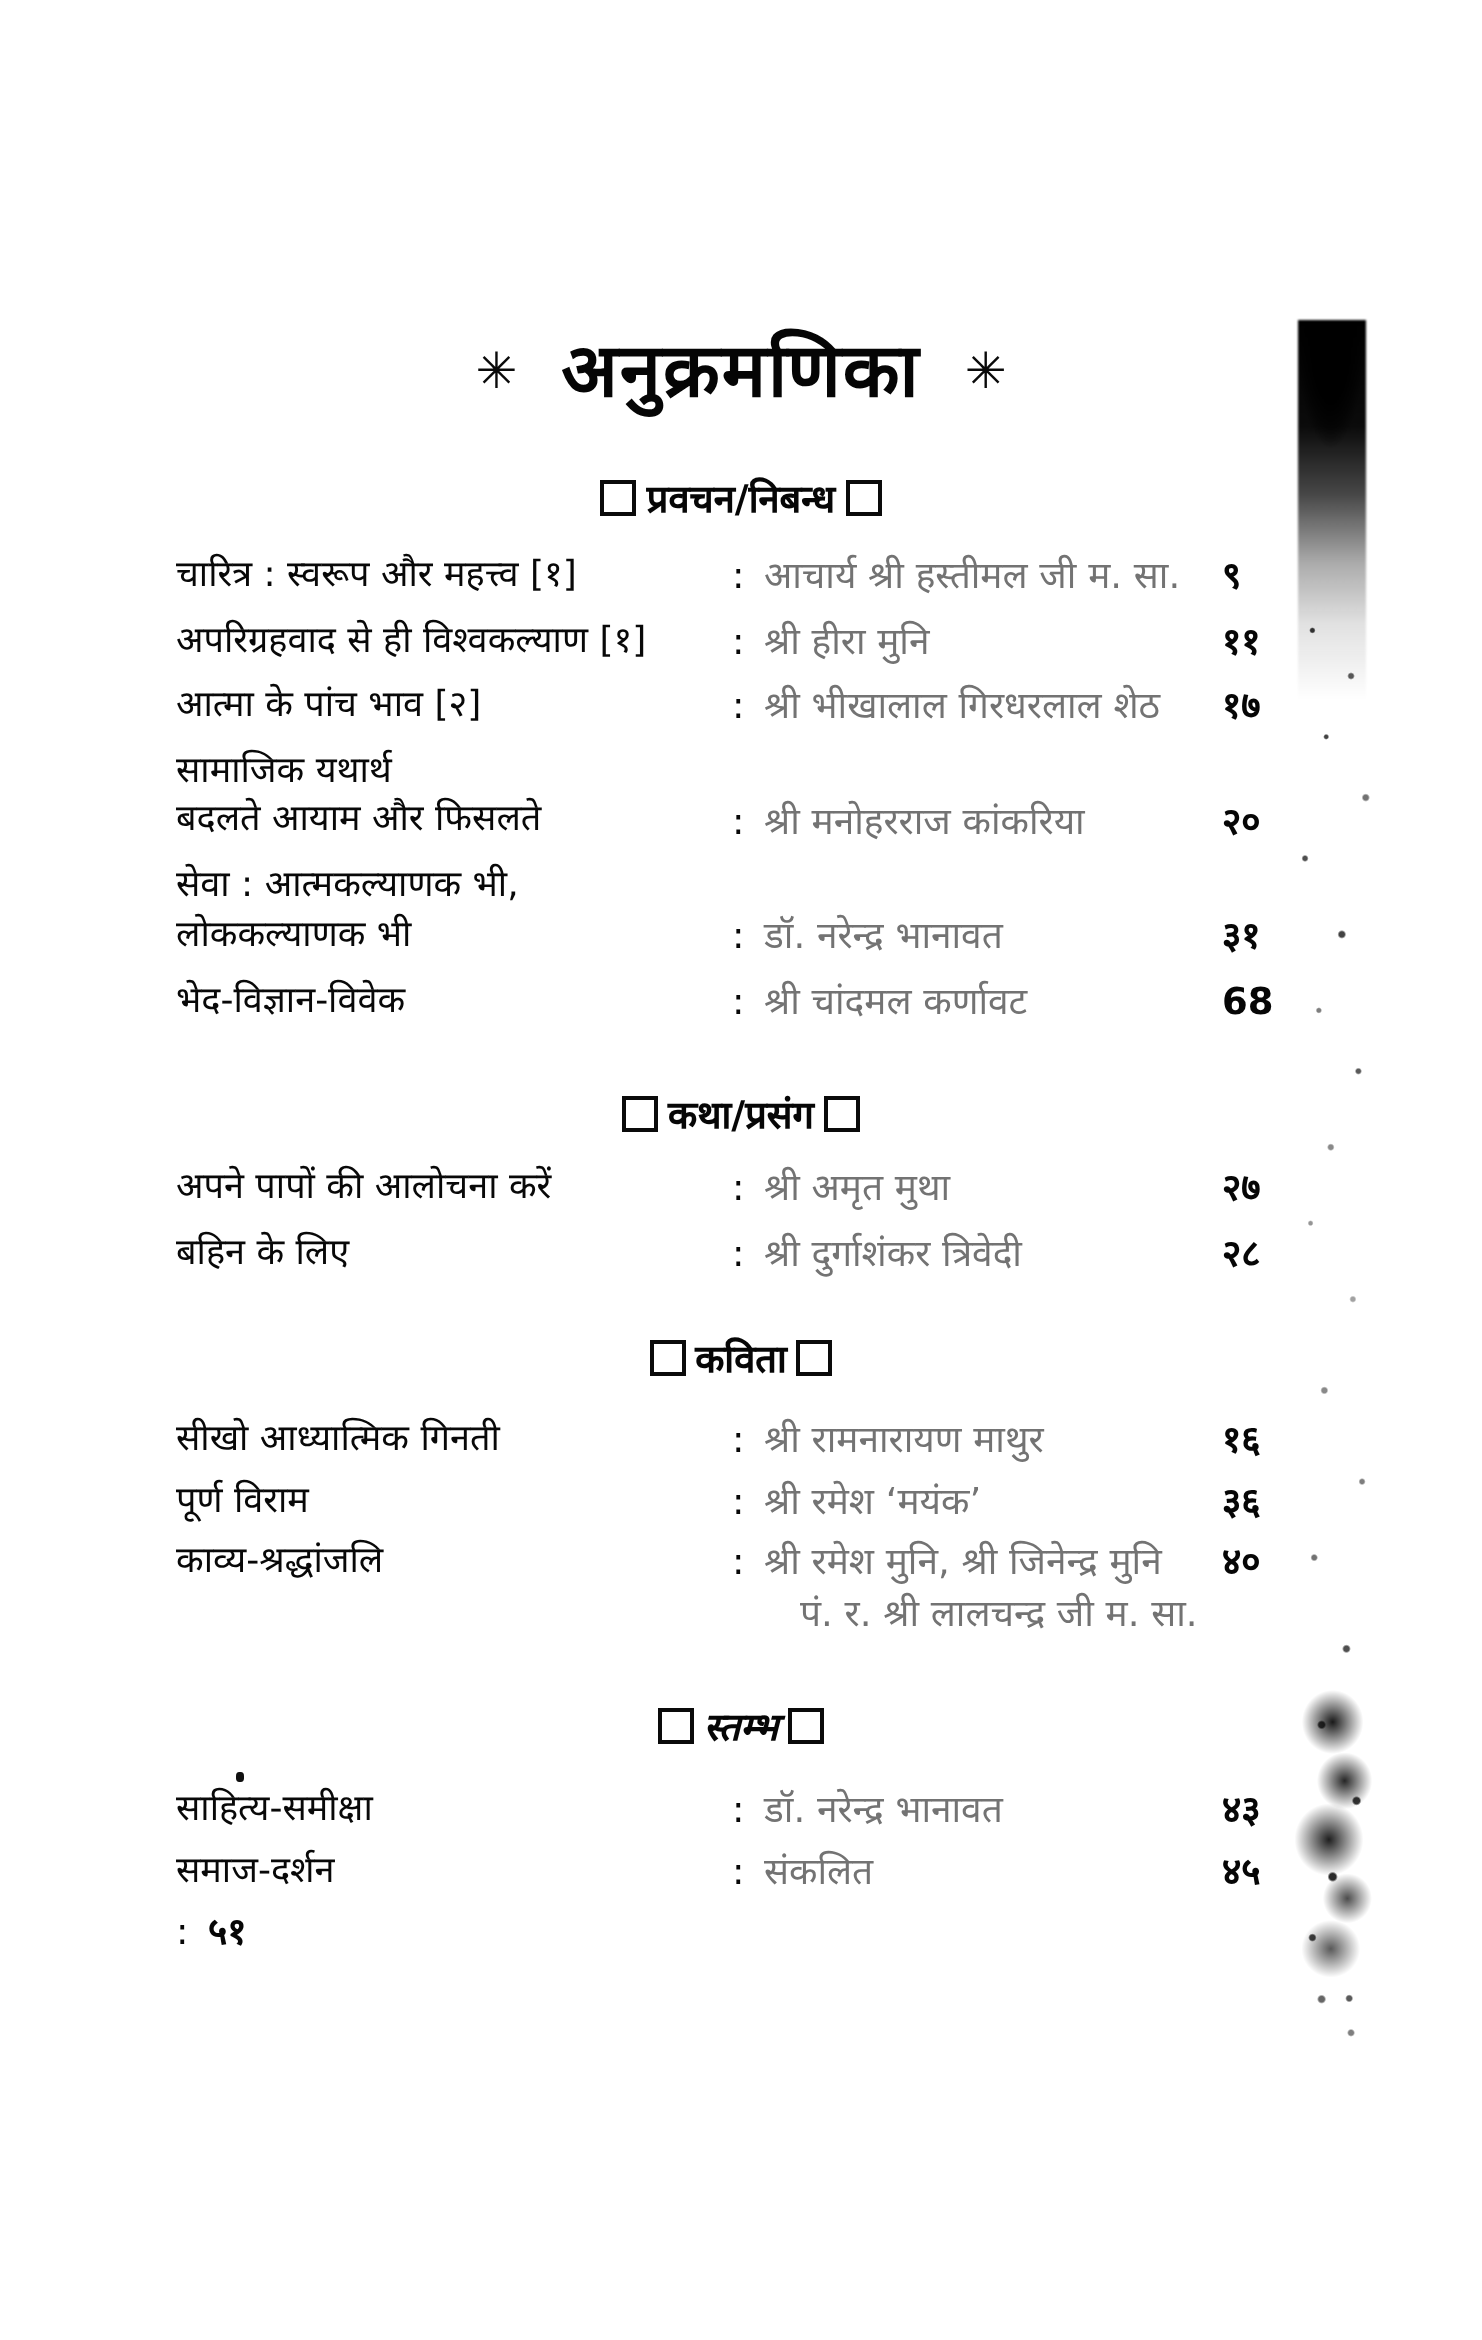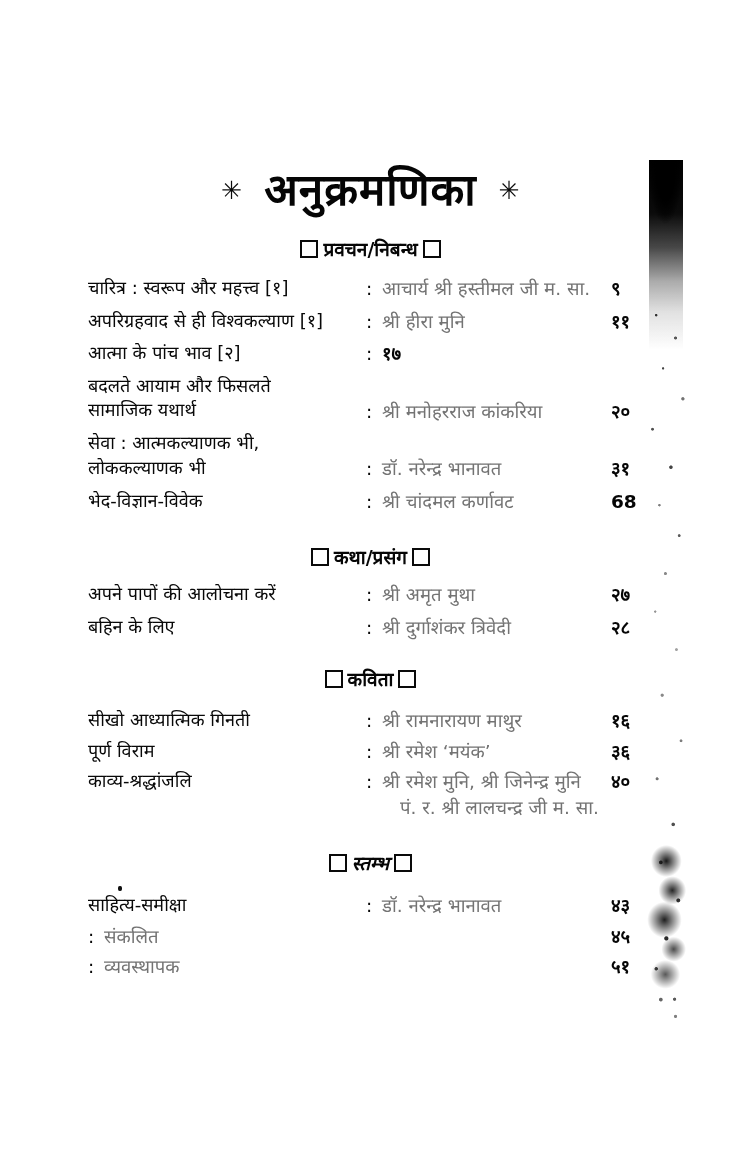--- a/index.html
+++ b/index.html
@@ -105,21 +105,21 @@
     align-items: center;
     gap: 22px;
   }
   .title-star {
     font-size: 25px;
     line-height: 1;
     color: #0a0a0a;
     transform: translateY(2px);
   }
   .title-text {
-    font-size: 44px;
+    font-size: 37px;
     font-weight: 700;
     letter-spacing: 1px;
     color: #050505;
     white-space: nowrap;
   }
 
   
   .toc {
     position: absolute;
     left: 88px;
@@ -237,27 +237,30 @@
           <span class="aline">श्री हीरा मुनि</span>
         </div>
         <div class="entry-page">११</div>
       </div>
 
       <div class="entry">
         <div class="entry-title">
           <span class="tline">आत्मा के पांच भाव [२]</span>
         </div>
         <div class="entry-sep">:</div>
+        <div class="entry-author">
+          <span class="aline">श्री भीखालाल गिरधरलाल शेठ</span>
+        </div>
         <div class="entry-page">१७</div>
       </div>
 
       <div class="entry two-line">
         <div class="entry-title">
+          <span class="tline">सामाजिक यथार्थ</span>
           <span class="tline">बदलते आयाम और फिसलते</span>
-          <span class="tline">सामाजिक यथार्थ</span>
         </div>
         <div class="entry-sep">:</div>
         <div class="entry-author">
           <span class="aline">श्री मनोहरराज कांकरिया</span>
         </div>
         <div class="entry-page">२०</div>
       </div>
 
       <div class="entry two-line">
         <div class="entry-title">
@@ -367,32 +370,32 @@
           <span class="tline">साहित्य-समीक्षा</span>
         </div>
         <div class="entry-sep">:</div>
         <div class="entry-author">
           <span class="aline">डॉ. नरेन्द्र भानावत</span>
         </div>
         <div class="entry-page">४३</div>
       </div>
 
       <div class="entry tight">
+        <div class="entry-title">
+          <span class="tline">समाज-दर्शन</span>
+        </div>
         <div class="entry-sep">:</div>
         <div class="entry-author">
           <span class="aline">संकलित</span>
         </div>
         <div class="entry-page">४५</div>
       </div>
 
       <div class="entry tight">
         <div class="entry-sep">:</div>
-        <div class="entry-author">
-          <span class="aline">व्यवस्थापक</span>
-        </div>
         <div class="entry-page">५१</div>
       </div>
     </div>
 
   </div>
 
   <div class="edge-smudge"></div>
   <div class="edge-grain"></div>
   <div class="edge-grain heavy"></div>
   <div class="ink-speck"></div>

